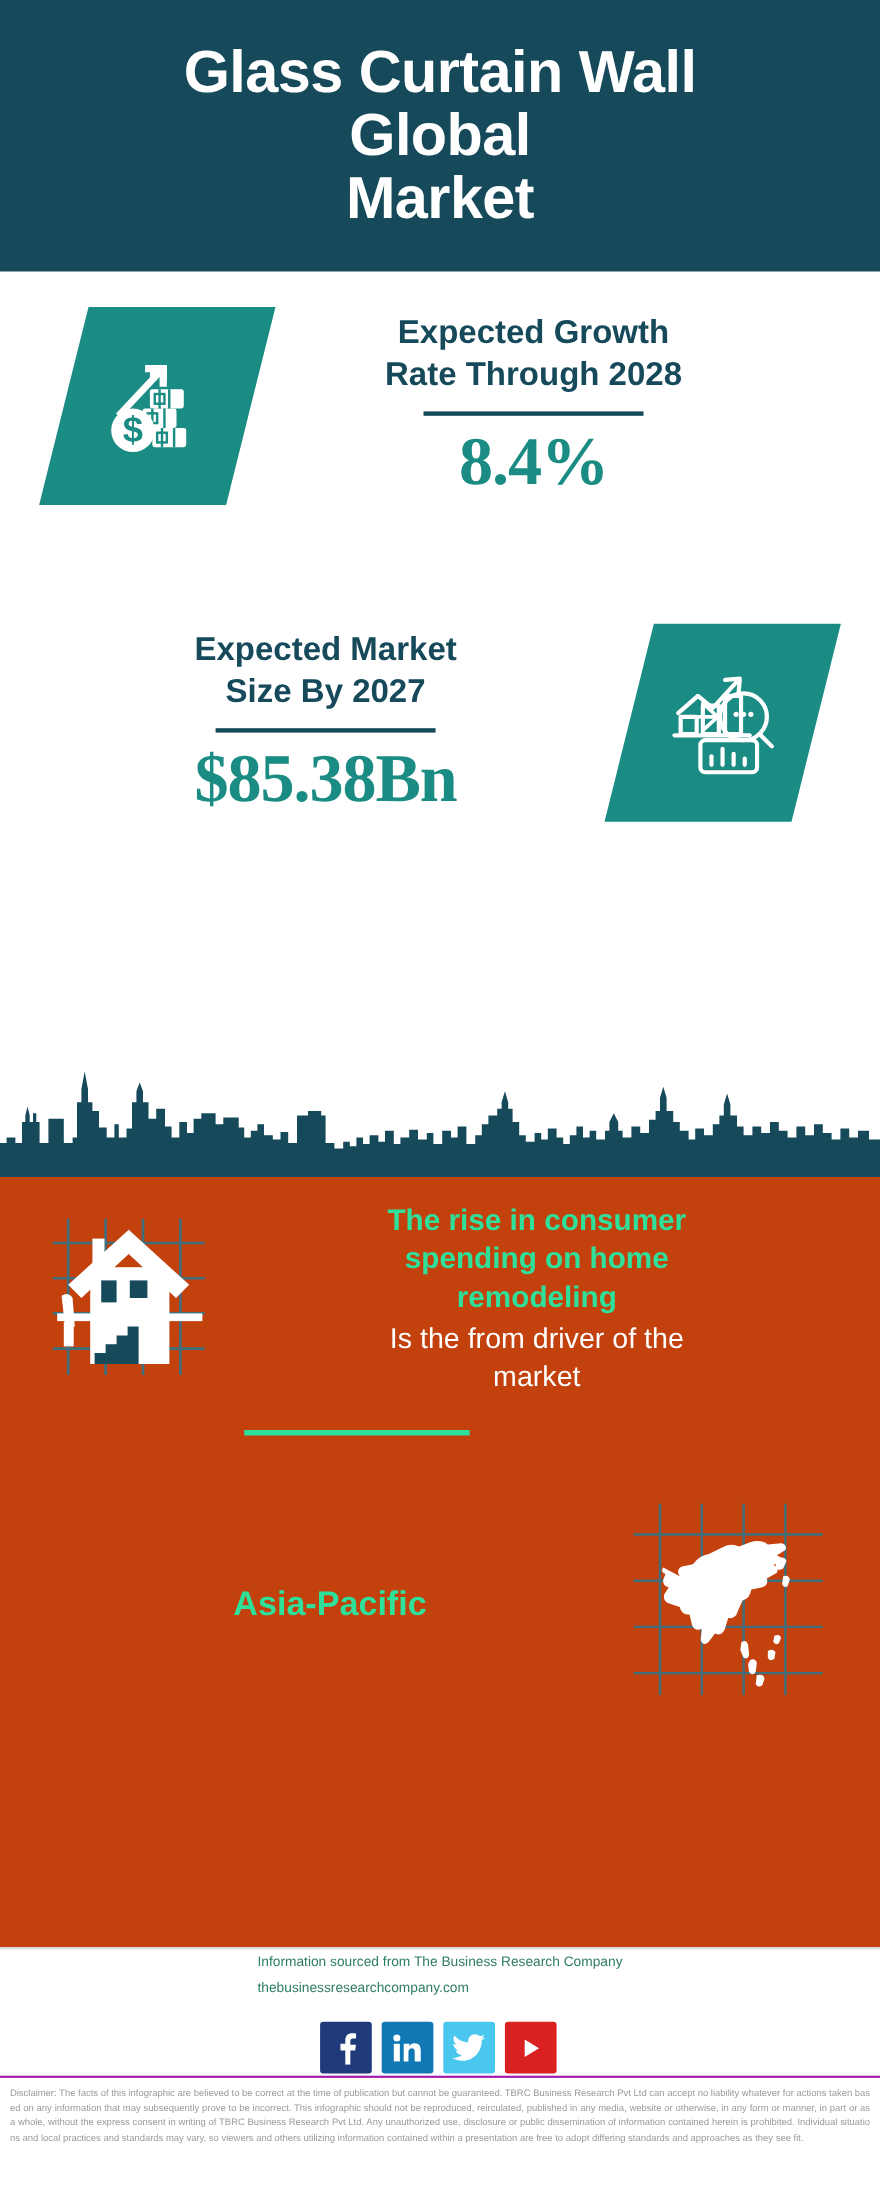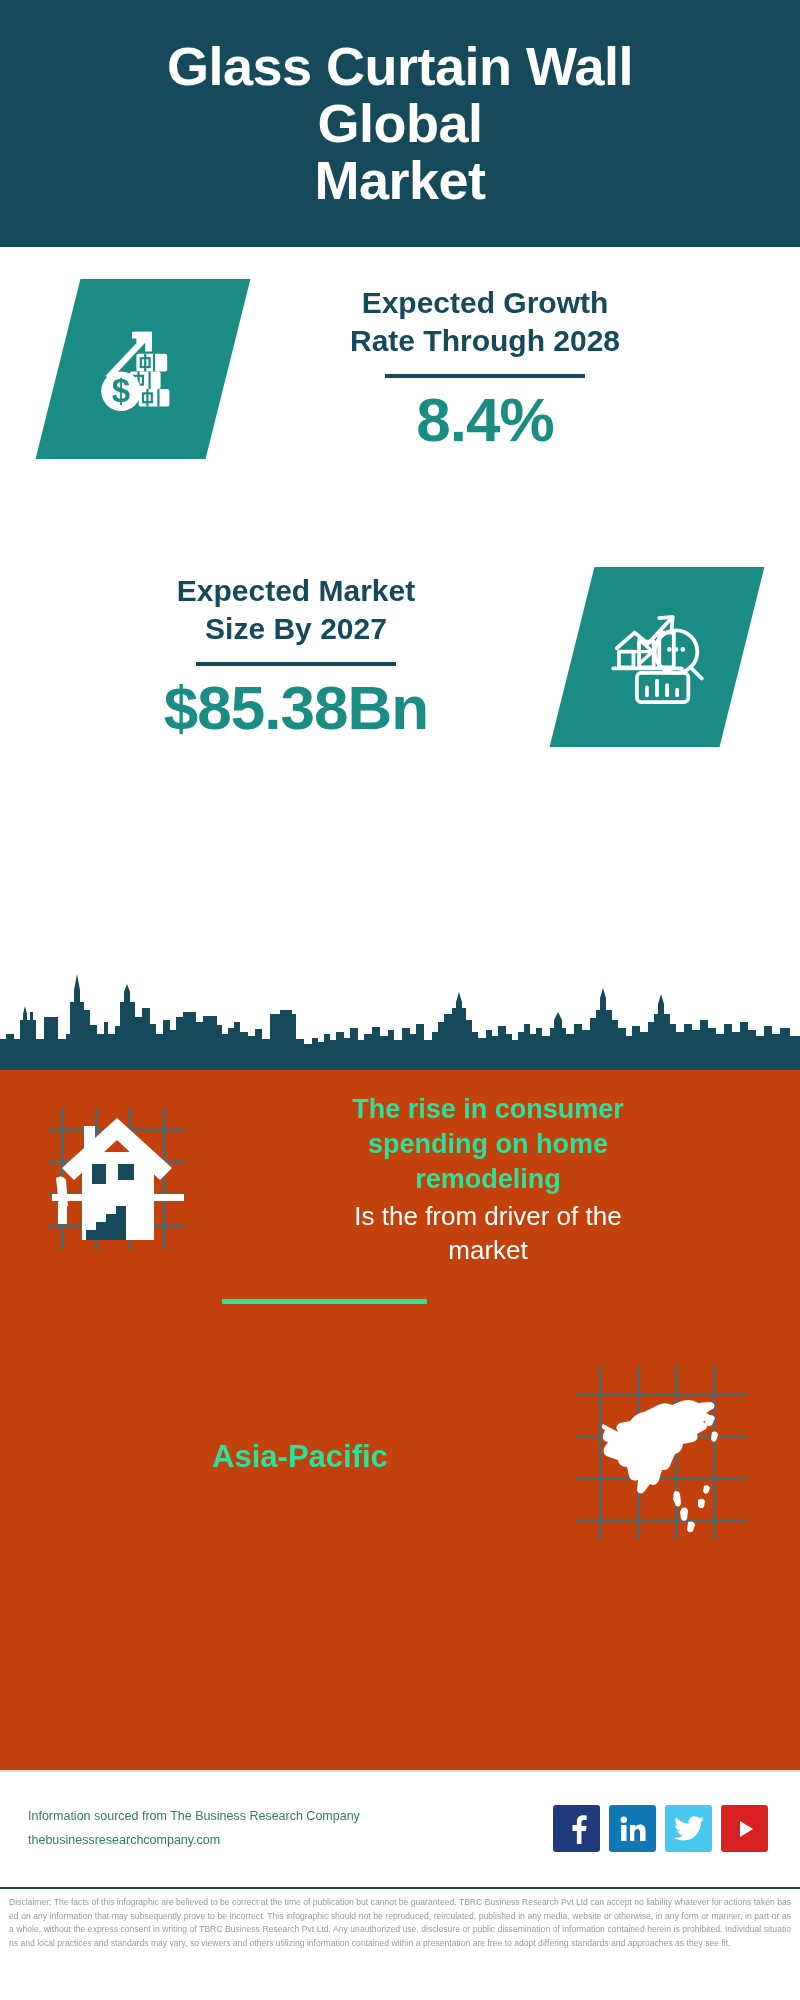--- a/index.html
+++ b/index.html
@@ -61,20 +61,21 @@
   .stat-rule {
     width:200px; height:4px; background:#164a5b;
     margin:14px 0 8px 0;
   }
   .stat-value {
     color:#1a8c83;
     font-size:62px;
     font-weight:700;
     line-height:1.1;
     letter-spacing:-1px;
+    font-family:Liberation Serif, serif;
   }
 
   .row1-icon { margin-left:58px; }
   .row1-text { margin-right:58px; }
   .row2-text { margin-left:30px; }
   .row2-icon { margin-right:58px; margin-left:10px; }
 
   
   .skyline-wrap { position:absolute; top:962px; left:0; width:800px; height:110px; }
   .skyline-wrap svg { display:block; width:800px; height:110px; }
@@ -120,20 +121,21 @@
   .region-icon { flex:0 0 auto; width:200px; }
 
   
   .footer {
     position:absolute; top:1770px; left:0;
     width:800px; height:115px;
     background:#ffffff;
     border-top:2px solid #d9d9d9;
     display:flex; align-items:center;
     padding:0 28px;
+    flex-direction:column;
   }
   .footer-text { flex:1; }
   .footer-line {
     color:#2f7d63;
     font-size:12.5px; line-height:1.9;
     font-stretch:condensed;
   }
   .socials { display:flex; gap:9px; align-items:center; padding-right:4px; }
   .soc {
     width:47px; height:47px; border-radius:3px;
@@ -143,21 +145,21 @@
   .soc-li { background:#1079b5; }
   .soc-tw { background:#4ac7ef; }
   .soc-yt { background:#d92121; }
   .soc svg { display:block; }
 
   
   .disclaimer {
     position:absolute; top:1887px; left:0;
     width:800px; height:113px;
     background:#ffffff;
-    border-top:2px solid #14532d;
+    border-top:2px solid #a21caf;
     padding:7px 9px 0 9px;
   }
   .disclaimer-text {
     color:#9a9a9a;
     font-size:8.6px;
     line-height:1.58;
     text-align:justify;
     font-stretch:condensed;
     word-break:break-all;
   }

